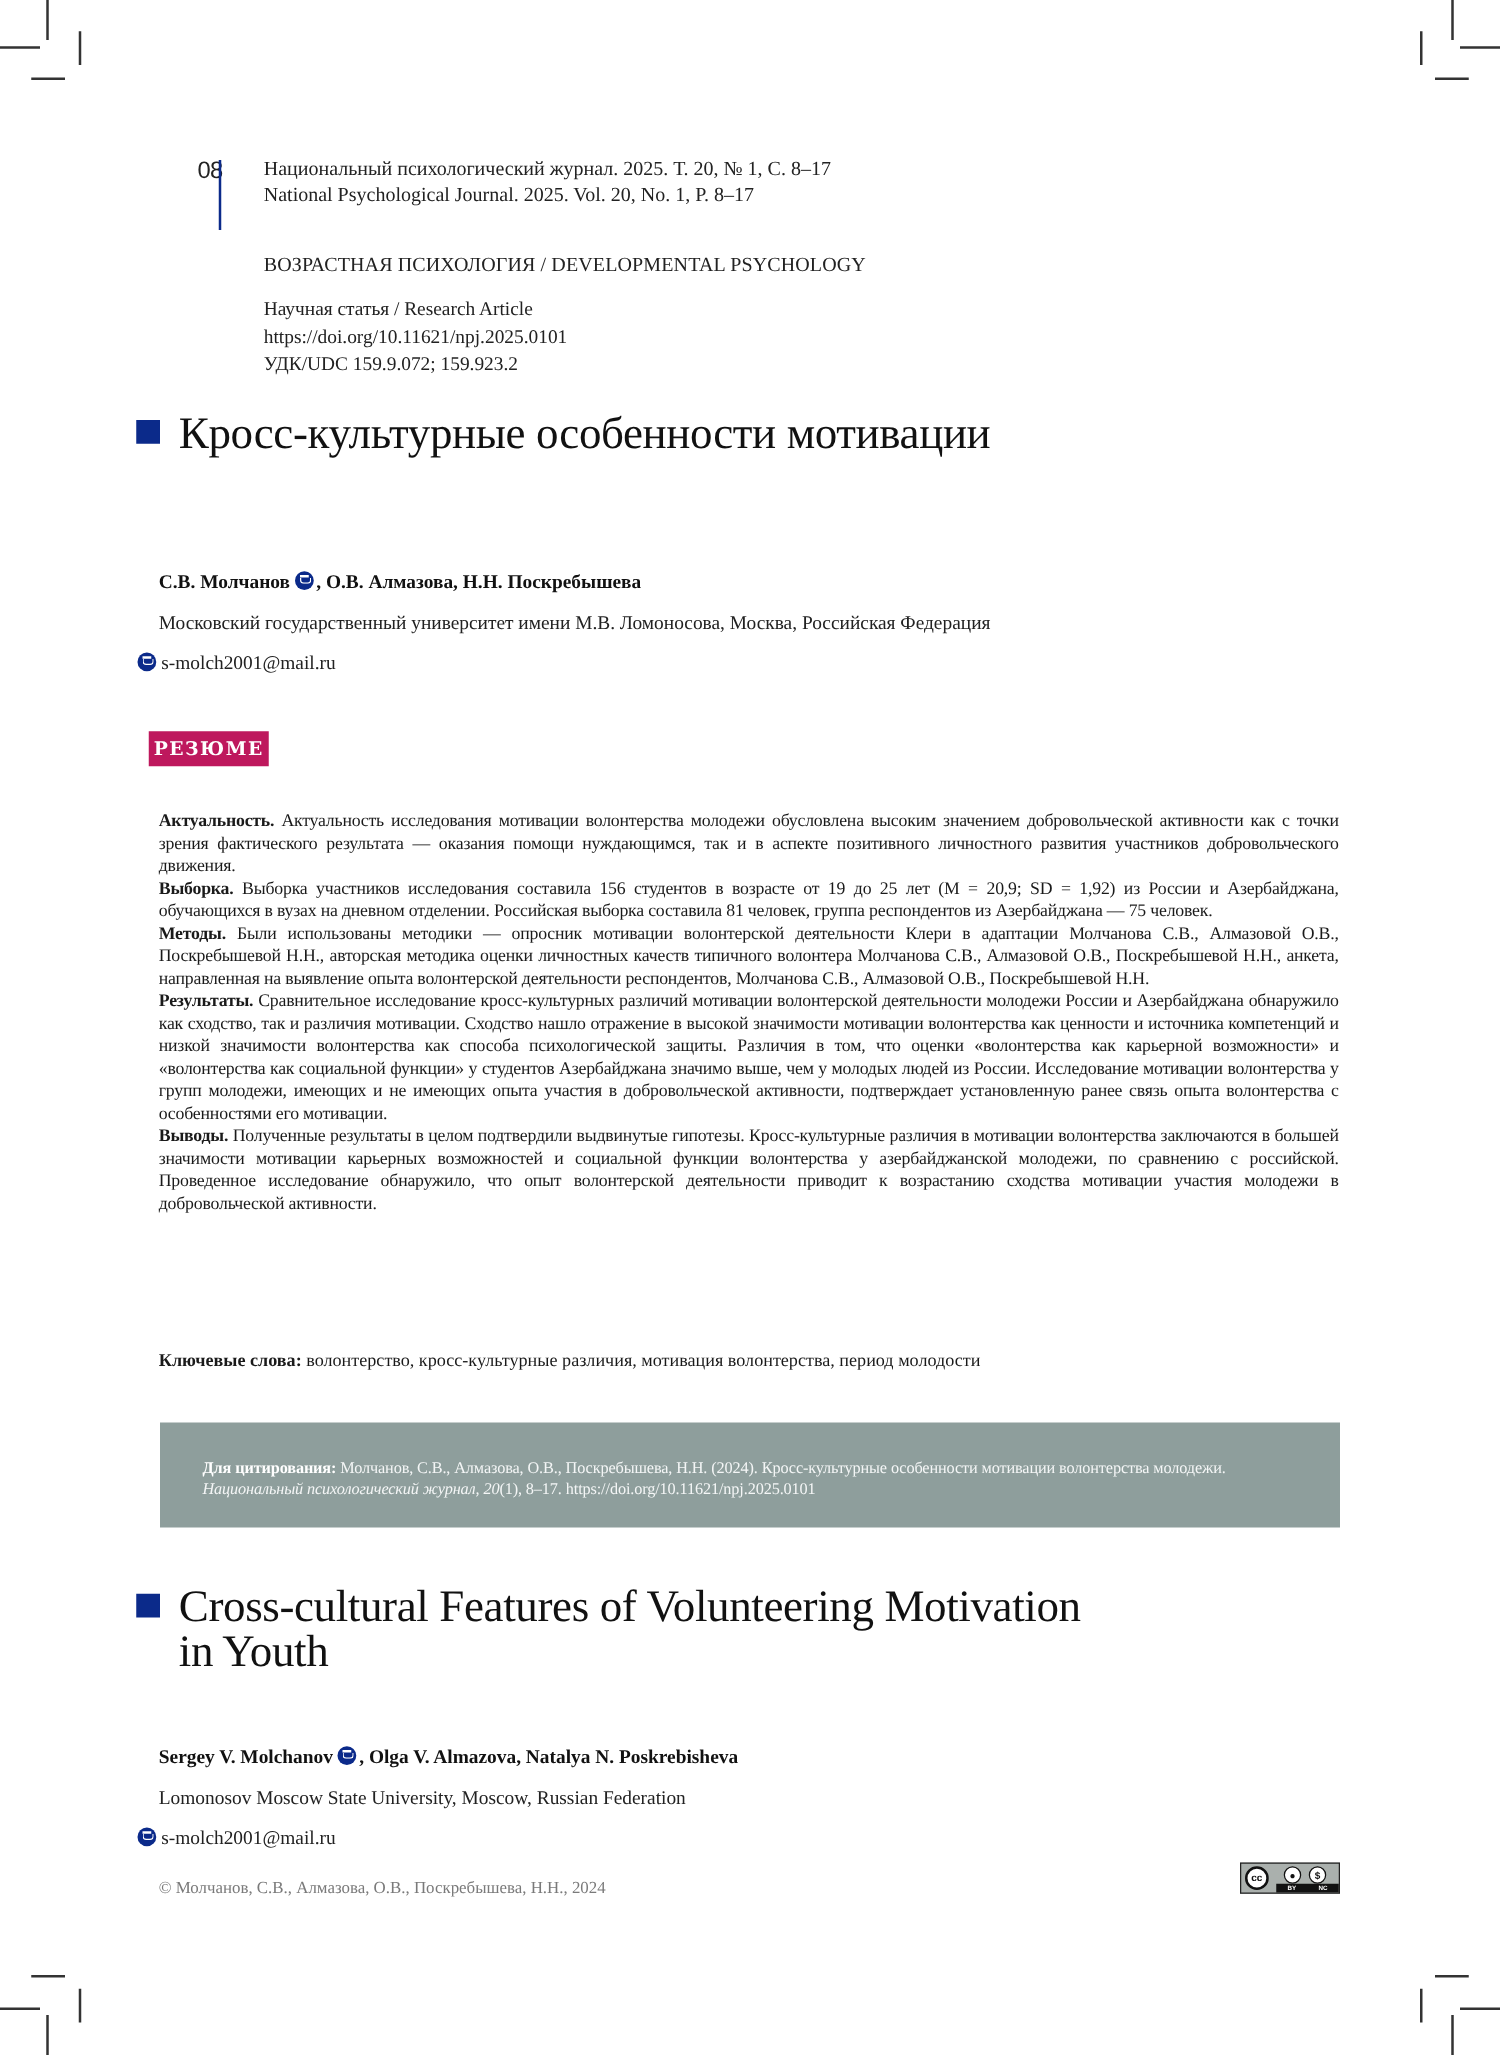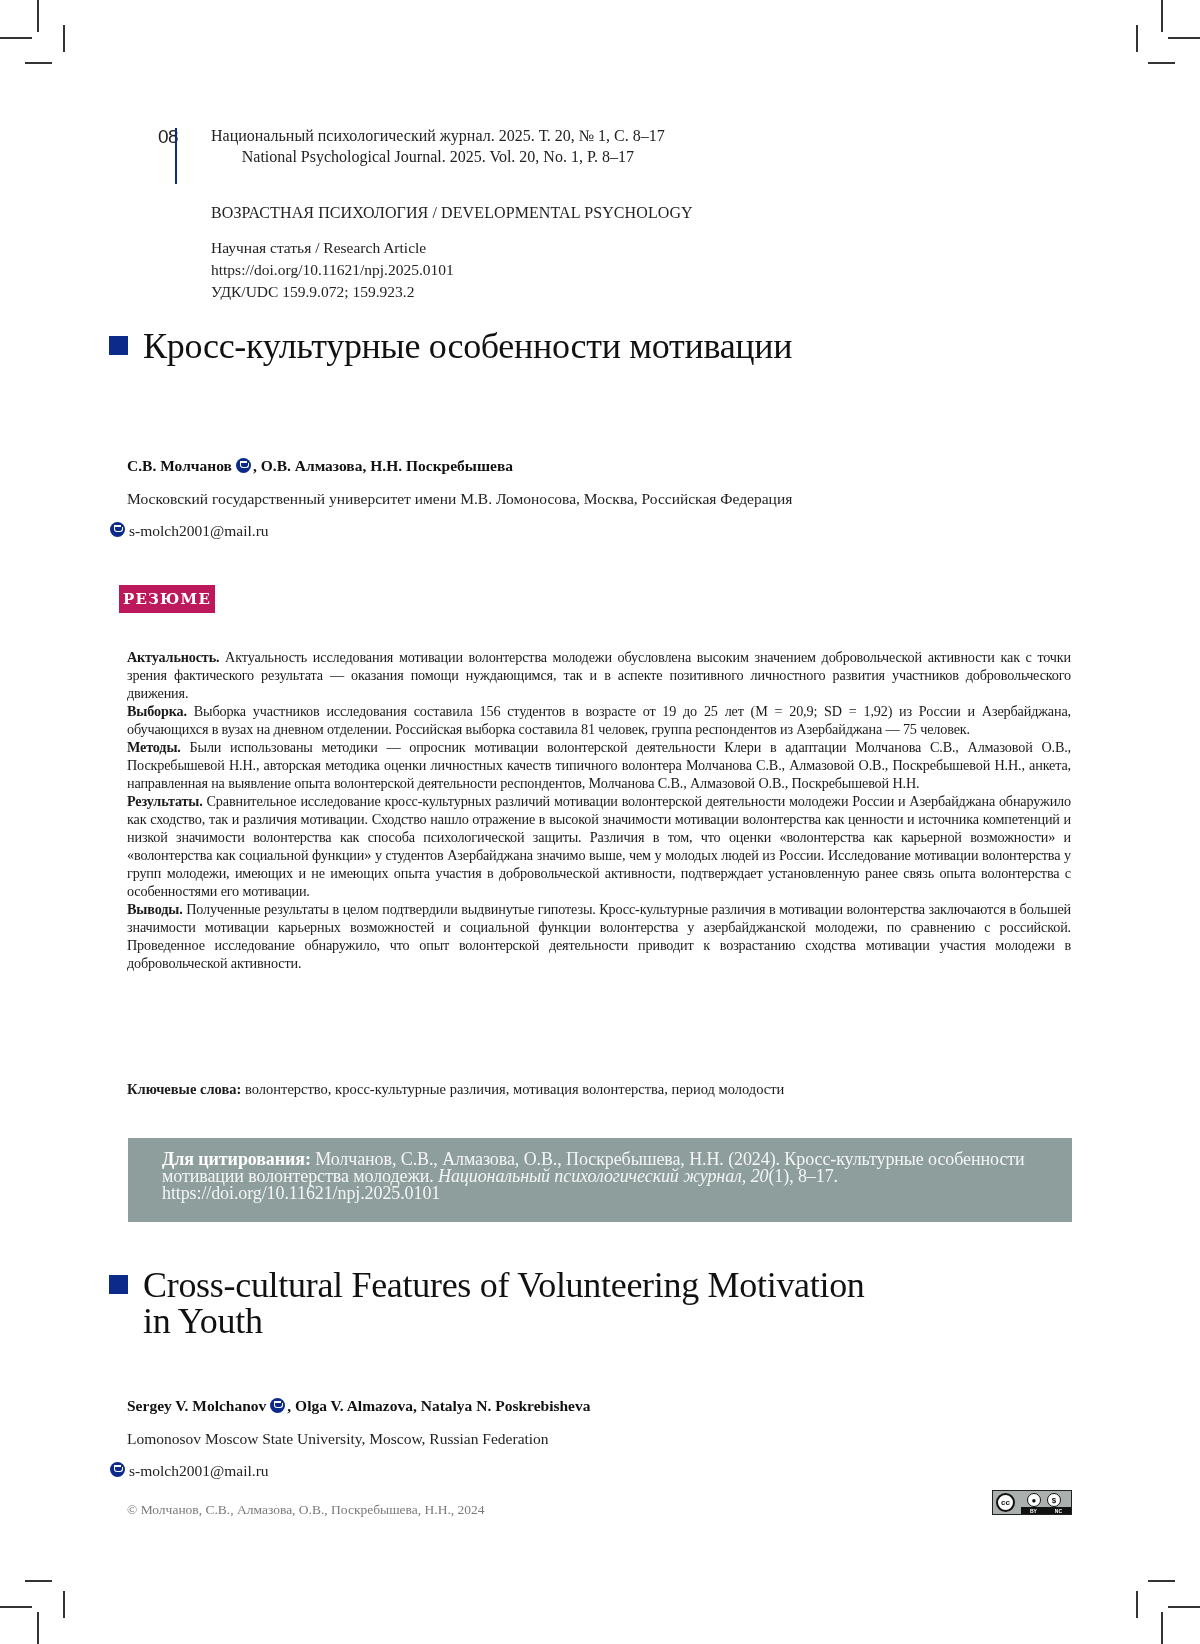--- a/index.html
+++ b/index.html
@@ -2,21 +2,21 @@
 <html><head>
 <meta charset="utf-8">
 <style>
   * { box-sizing: border-box; margin: 0; padding: 0; }
   html, body { width: 1200px; height: 1644px; background: #ffffff; }
   body { position: relative; font-family: "Liberation Serif", "DejaVu Serif", serif; color: #1a1a1a; overflow: hidden; }
 
   .crop { position: absolute; background: #333; }
   .page-num { position: absolute; left: 138px; top: 126px; font-size: 19px; color: #222; font-family: "Liberation Sans", sans-serif; letter-spacing: -0.5px; margin-left: 20px; }
   .header-rule { position: absolute; left: 175px; top: 128px; width: 2px; height: 56px; background: #0b2a8a; }
-  .journal { position: absolute; left: 211px; top: 125px; font-size: 16px; line-height: 21px; color: #222; text-align: center; }
+  .journal { position: absolute; left: 211px; top: 125px; font-size: 16px; line-height: 21px; color: #222; }
 
   .section { position: absolute; left: 211px; top: 204px; font-size: 16px; color: #222; letter-spacing: 0.1px; }
   .meta { position: absolute; left: 211px; top: 237px; font-size: 15.5px; line-height: 22px; color: #222; }
 
   .title-wrap { position: absolute; left: 109px; display: flex; }
   .title-square { width: 19px; height: 19px; background: #0b2a8a; margin-top: 8px; margin-right: 15px; flex-shrink: 0; }
   .title { font-size: 36px; line-height: 36px; color: #111; font-weight: normal; letter-spacing: -0.3px; }
 
   .authors { position: absolute; left: 127px; font-size: 15.5px; font-weight: bold; color: #111; }
   .affil { position: absolute; left: 127px; font-size: 15.5px; color: #222; }
@@ -28,21 +28,21 @@
   .email .orcid { margin: 0 4px 0 0; }
 
   .resume-badge { position: absolute; left: 119px; top: 585px; width: 96px; height: 28px; background: #be185d; color: #fff; font-size: 15px; font-weight: bold; letter-spacing: 1.2px; display: flex; align-items: center; justify-content: center; font-family: "DejaVu Serif", serif; }
 
   .abstract { position: absolute; left: 127px; top: 648px; width: 944px; font-size: 14.2px; line-height: 18px; color: #1a1a1a; text-align: justify; letter-spacing: -0.15px; font-family: "Liberation Serif", serif; }
   .abstract p { margin: 0; }
   .abstract b { font-weight: bold; }
 
   .keywords { position: absolute; left: 127px; top: 1081px; font-size: 14.5px; color: #1a1a1a; }
 
-  .citation { position: absolute; left: 128px; top: 1138px; width: 944px; height: 84px; background: #8e9e9c; padding: 13px 34px; color: #f4f6f6; font-size: 18px; line-height: 17px; letter-spacing: -0.1px; }
+  .citation { position: absolute; left: 128px; top: 1138px; width: 944px; height: 84px; background: #8e9e9c; padding: 27px 34px; color: #f4f6f6; font-size: 13px; line-height: 17px; letter-spacing: -0.1px; }
   .citation b { color: #ffffff; }
 
   .footer-copy { position: absolute; left: 127px; top: 1502px; font-size: 13.5px; color: #7a7a7a; }
   .cc-badge { position: absolute; left: 992px; top: 1490px; width: 80px; height: 25px; background: #aab0ad; border: 1px solid #222; }
   .cc-badge .bar { position: absolute; left: 28px; bottom: 0; right: 0; height: 7px; background: #111; color: #fff; font-size: 5px; font-family: "Liberation Sans", sans-serif; display: flex; justify-content: space-around; align-items: center; font-weight: bold; }
   .cc-circle { position: absolute; width: 19px; height: 19px; border-radius: 50%; background: #fff; border: 2px solid #111; font-family: "Liberation Sans", sans-serif; font-weight: bold; font-size: 8px; display: flex; align-items: center; justify-content: center; color: #111; }
   .cc-small { position: absolute; width: 14px; height: 14px; border-radius: 50%; background: #fff; border: 1.5px solid #111; font-family: "Liberation Sans", sans-serif; font-size: 8px; font-weight: bold; display: flex; align-items: center; justify-content: center; color: #111; }
 </style>
 </head>
 <body>

